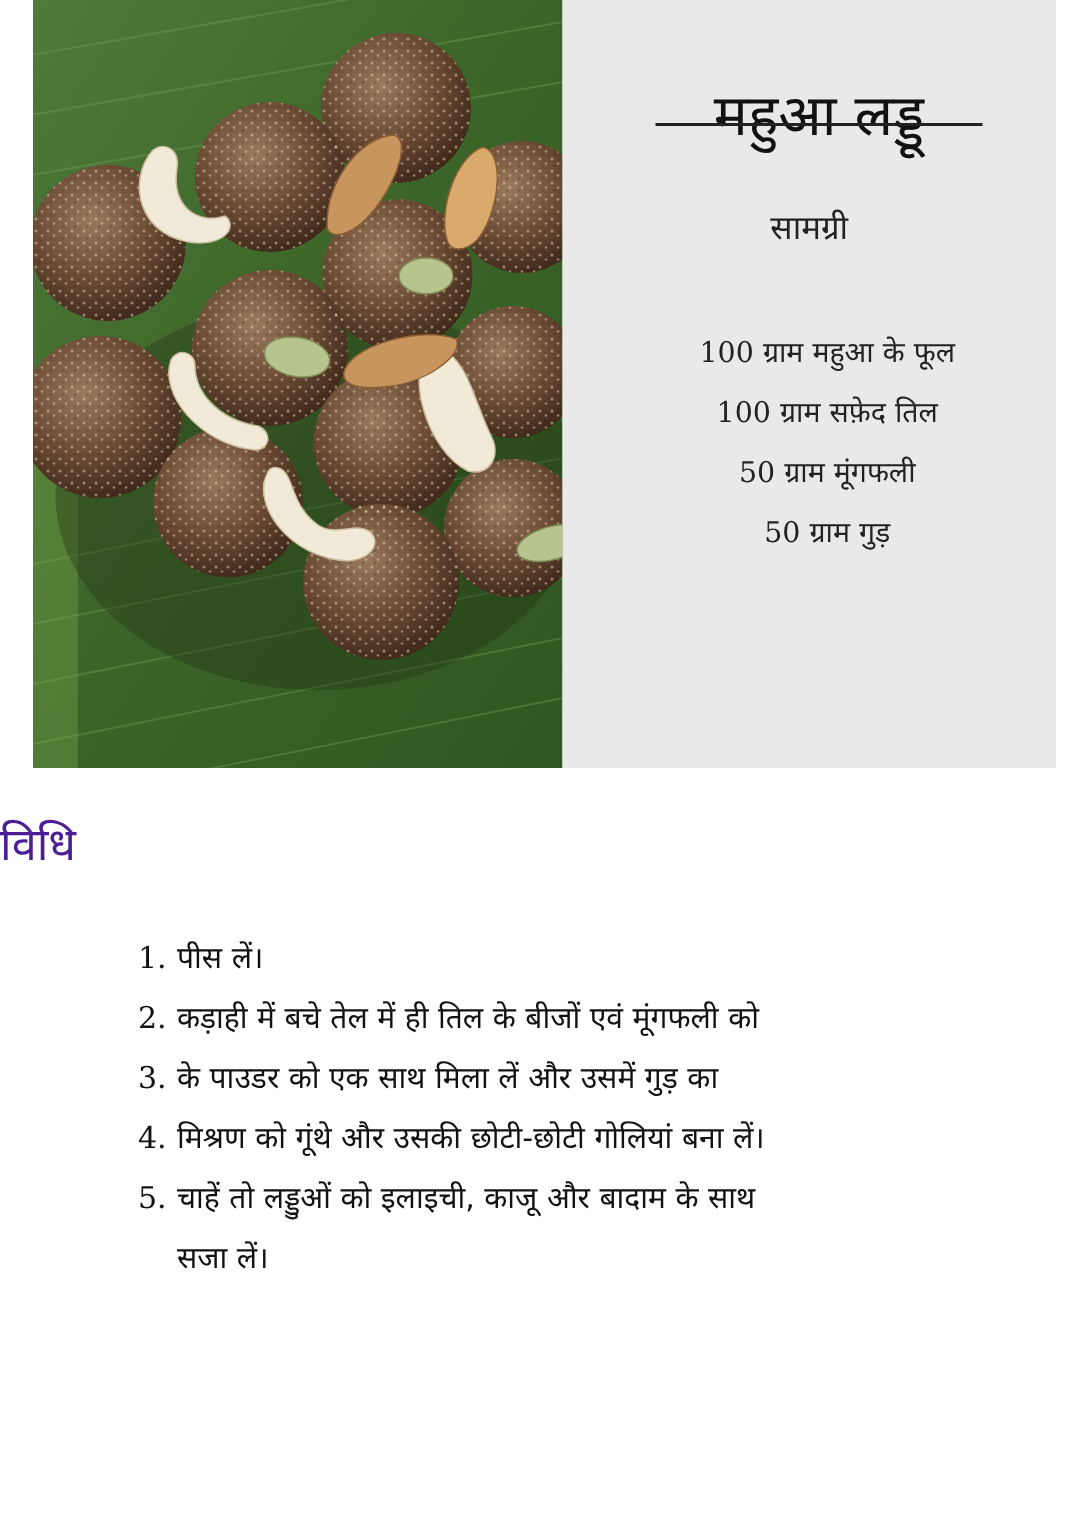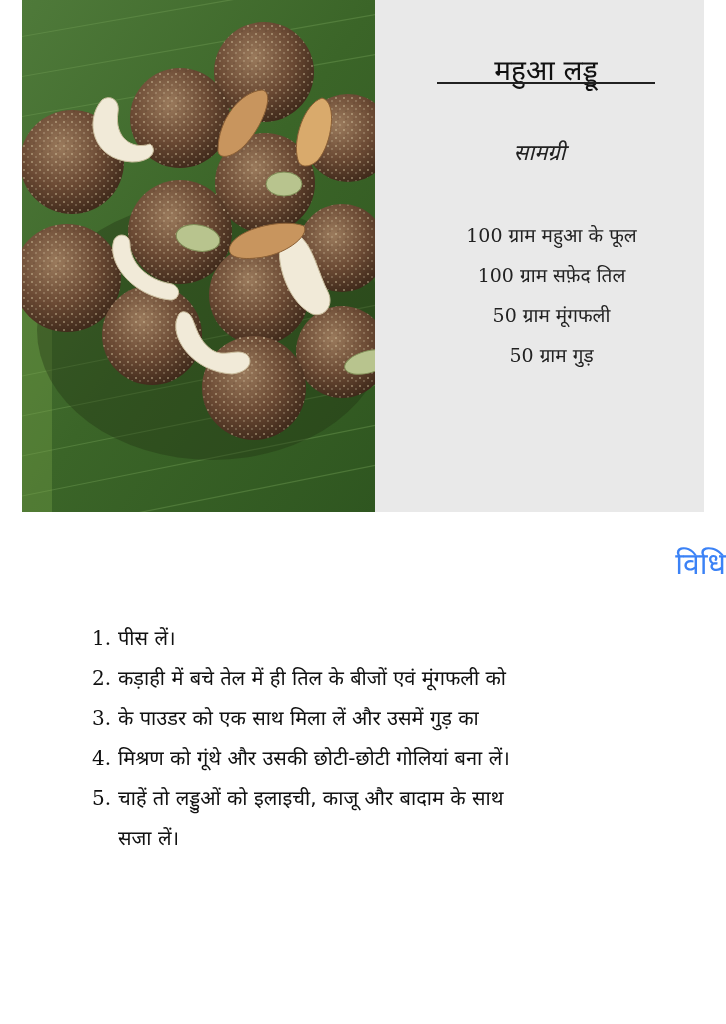--- a/index.html
+++ b/index.html
@@ -11,41 +11,40 @@
       position: absolute; left: 22px; top: 0; width: 353px; height: 512px;
       overflow: hidden; background: #3f6a2a;
     }
     .photo svg { display: block; width: 100%; height: 100%; }
     .panel {
       position: absolute; left: 375px; top: 0; width: 329px; height: 512px;
       background: #e9e9e9;
     }
     .title {
       position: absolute; left: 62px; top: 26px; width: 218px;
-      text-align: center; font-size: 28px; line-height: 52px; color: #111;
+      text-align: center; font-size: 38px; line-height: 52px; color: #111;
       font-family: "DejaVu Sans", sans-serif; font-weight: normal;
     }
     .title-rule {
       position: absolute; left: 62px; top: 82px; width: 218px; height: 2px; background: #222;
     }
     .ing-head {
       position: absolute; left: 0; top: 138px; width: 329px; text-align: center;
       font-size: 22px; line-height: 30px; color: #222;
       font-family: "DejaVu Sans", sans-serif;
-      font-style: italic;
     }
     .ing-list {
       position: absolute; left: 0; top: 203px; width: 329px; margin: 12px; padding: 0;
       list-style: none; text-align: center;
       font-family: "DejaVu Serif", serif; font-size: 19px; line-height: 40px; color: #222;
     }
     .ing-list li { margin: 0; padding: 0; }
     .method-head {
-      position: absolute; left: 0; top: 542px; width: 726px; text-align: right;
-      font-size: 30px; line-height: 44px; color: #3b82f6;
+      position: absolute; left: 0; top: 542px; width: 726px; text-align: left;
+      font-size: 30px; line-height: 44px; color: #4c1d95;
       font-family: "DejaVu Sans", sans-serif;
     }
     .steps {
       position: absolute; left: 92px; top: 618px; width: 560px; margin: 0; padding: 0; list-style: none;
       font-family: "DejaVu Sans", sans-serif; font-size: 20px; line-height: 40px; color: #111;
     }
     .steps li { position: relative; padding-left: 26px; margin: 0; }
     .steps .num {
       position: absolute; left: 0; top: 0;
       font-family: "DejaVu Serif", serif; font-size: 20px;

